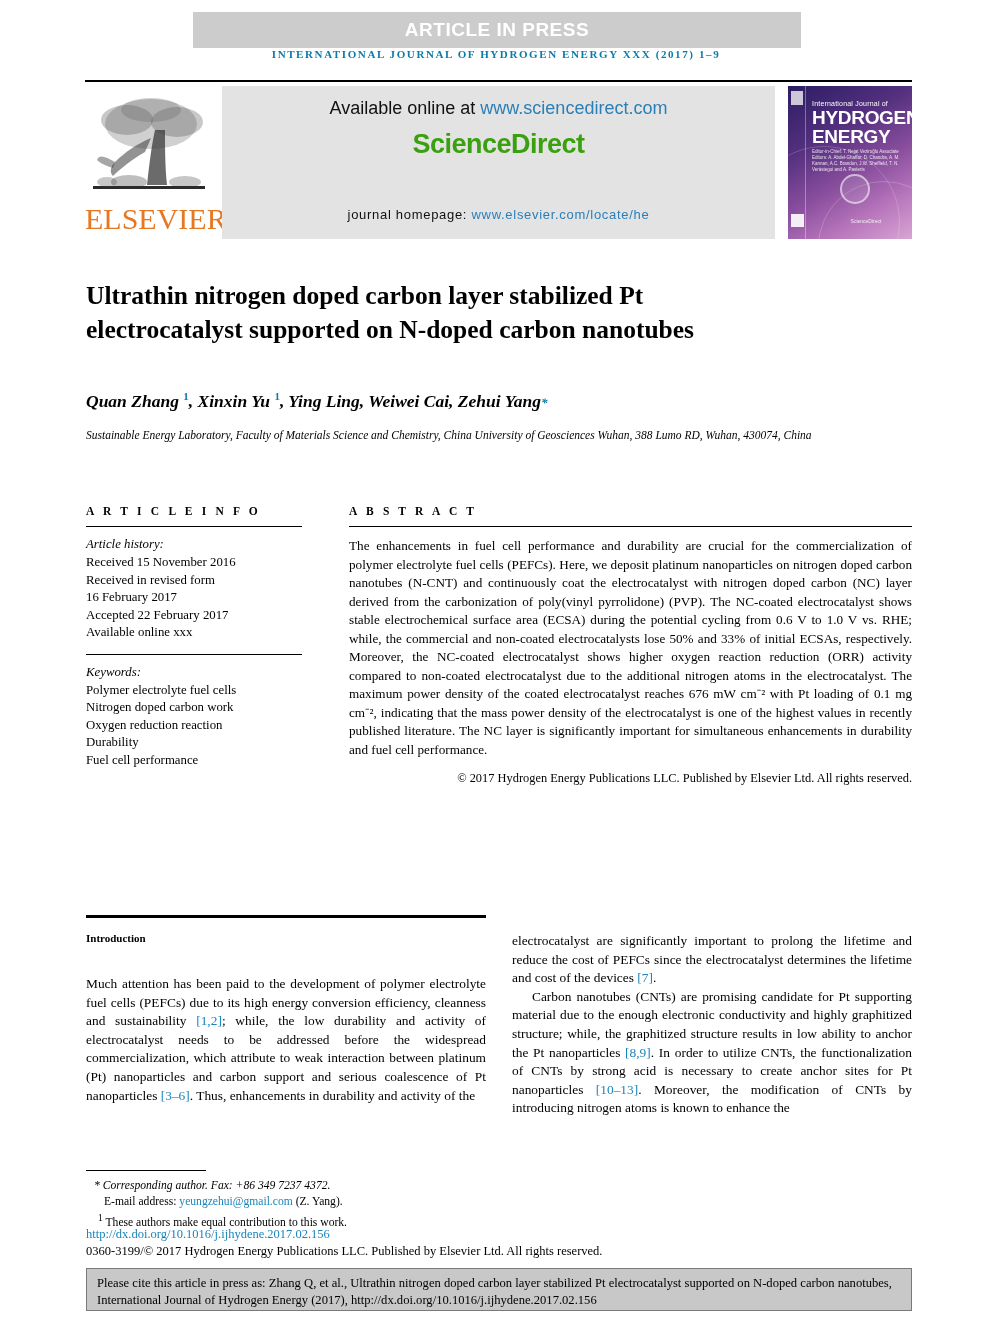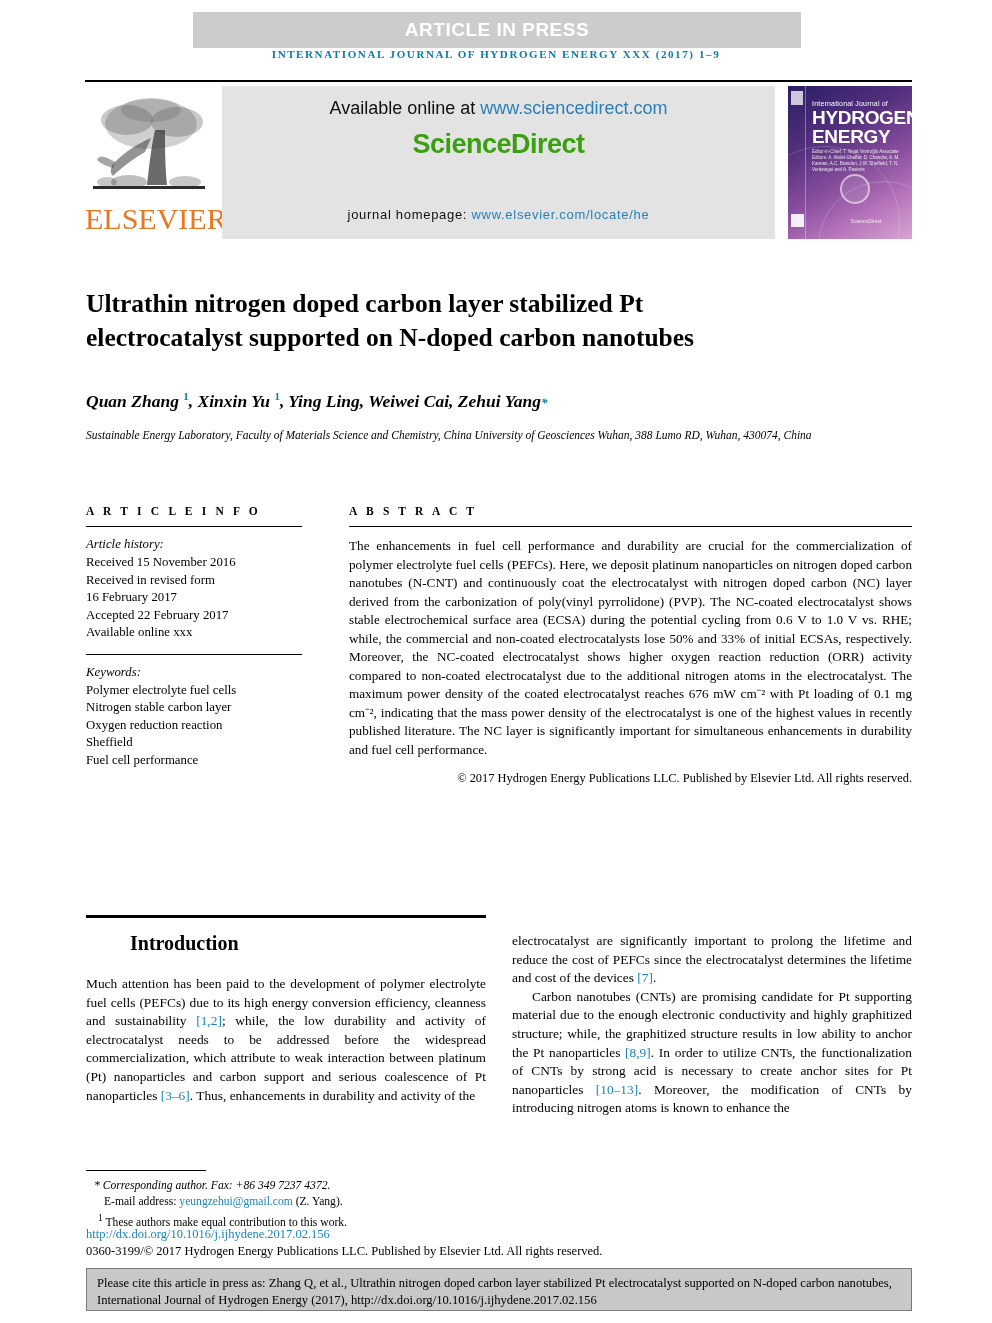--- a/index.html
+++ b/index.html
@@ -204,21 +204,21 @@
   .cover .cv-sd {
     position: absolute; left: 38px; top: 132px; width: 80px;
     color: rgba(255,255,255,0.85); font-family: "Liberation Sans", sans-serif;
     font-size: 5px; text-align: center; line-height: 7px;
   }
 
   
   .article-title {
     position: absolute;
     left: 86px;
-    top: 270px;
+    top: 262px;
     width: 680px;
     font-family: "Liberation Serif", serif;
     font-weight: bold;
     font-size: 25.5px;
     line-height: 34px;
     color: #000000;
   }
 
   
   .authors {
@@ -309,22 +309,21 @@
     width: 400px;
     height: 3.2px;
     background: #000000;
   }
   .intro-heading {
     position: absolute;
     left: 86px;
     top: 932px;
     font-family: "Liberation Serif", serif;
     font-weight: bold;
-    font-size: 20px;
-    margin-left: 44px;
+    font-size: 11px;
   }
   .body-col-left {
     position: absolute;
     left: 86px;
     top: 975px;
     width: 400px;
     font-family: "Liberation Serif", serif;
     font-size: 13.4px;
     line-height: 18.6px;
     text-align: justify;
@@ -472,23 +471,23 @@
     <div>Received 15 November 2016</div>
     <div>Received in revised form</div>
     <div>16 February 2017</div>
     <div>Accepted 22 February 2017</div>
     <div>Available online xxx</div>
   </div>
   <div class="hr-kw"></div>
   <div class="info-body" style="margin-top:0">
     <div class="ital">Keywords:</div>
     <div>Polymer electrolyte fuel cells</div>
-    <div>Nitrogen stable carbon layer</div>
+    <div>Nitrogen doped carbon work</div>
     <div>Oxygen reduction reaction</div>
-    <div>Sheffield</div>
+    <div>Durability</div>
     <div>Fuel cell performance</div>
   </div>
 </div>
 
 <div class="abs-col">
   <div class="sec-label">A B S T R A C T</div>
   <div class="hr-thin"></div>
   <div class="abs-body">The enhancements in fuel cell performance and durability are crucial for the commercialization of polymer electrolyte fuel cells (PEFCs). Here, we deposit platinum nanoparticles on nitrogen doped carbon nanotubes (N-CNT) and continuously coat the electrocatalyst with nitrogen doped carbon (NC) layer derived from the carbonization of poly(vinyl pyrrolidone) (PVP). The NC-coated electrocatalyst shows stable electrochemical surface area (ECSA) during the potential cycling from 0.6 V to 1.0 V vs. RHE; while, the commercial and non-coated electrocatalysts lose 50% and 33% of initial ECSAs, respectively. Moreover, the NC-coated electrocatalyst shows higher oxygen reaction reduction (ORR) activity compared to non-coated electrocatalyst due to the additional nitrogen atoms in the electrocatalyst. The maximum power density of the coated electrocatalyst reaches 676 mW cm⁻² with Pt loading of 0.1 mg cm⁻², indicating that the mass power density of the electrocatalyst is one of the highest values in recently published literature. The NC layer is significantly important for simultaneous enhancements in durability and fuel cell performance.</div>
   <div class="abs-copy">© 2017 Hydrogen Energy Publications LLC. Published by Elsevier Ltd. All rights reserved.</div>
 </div>

